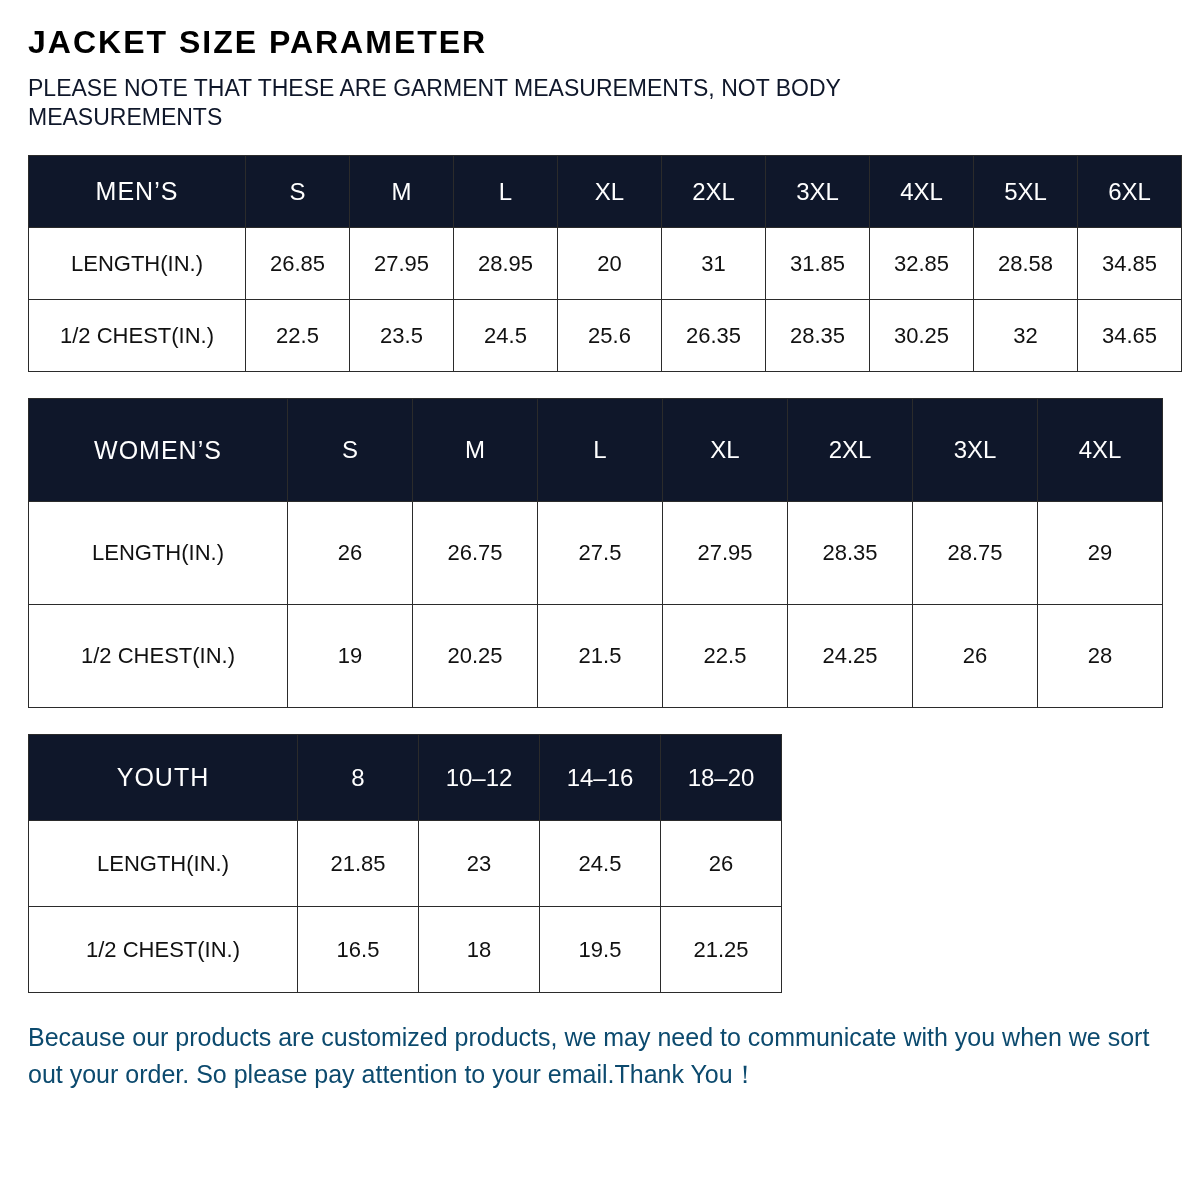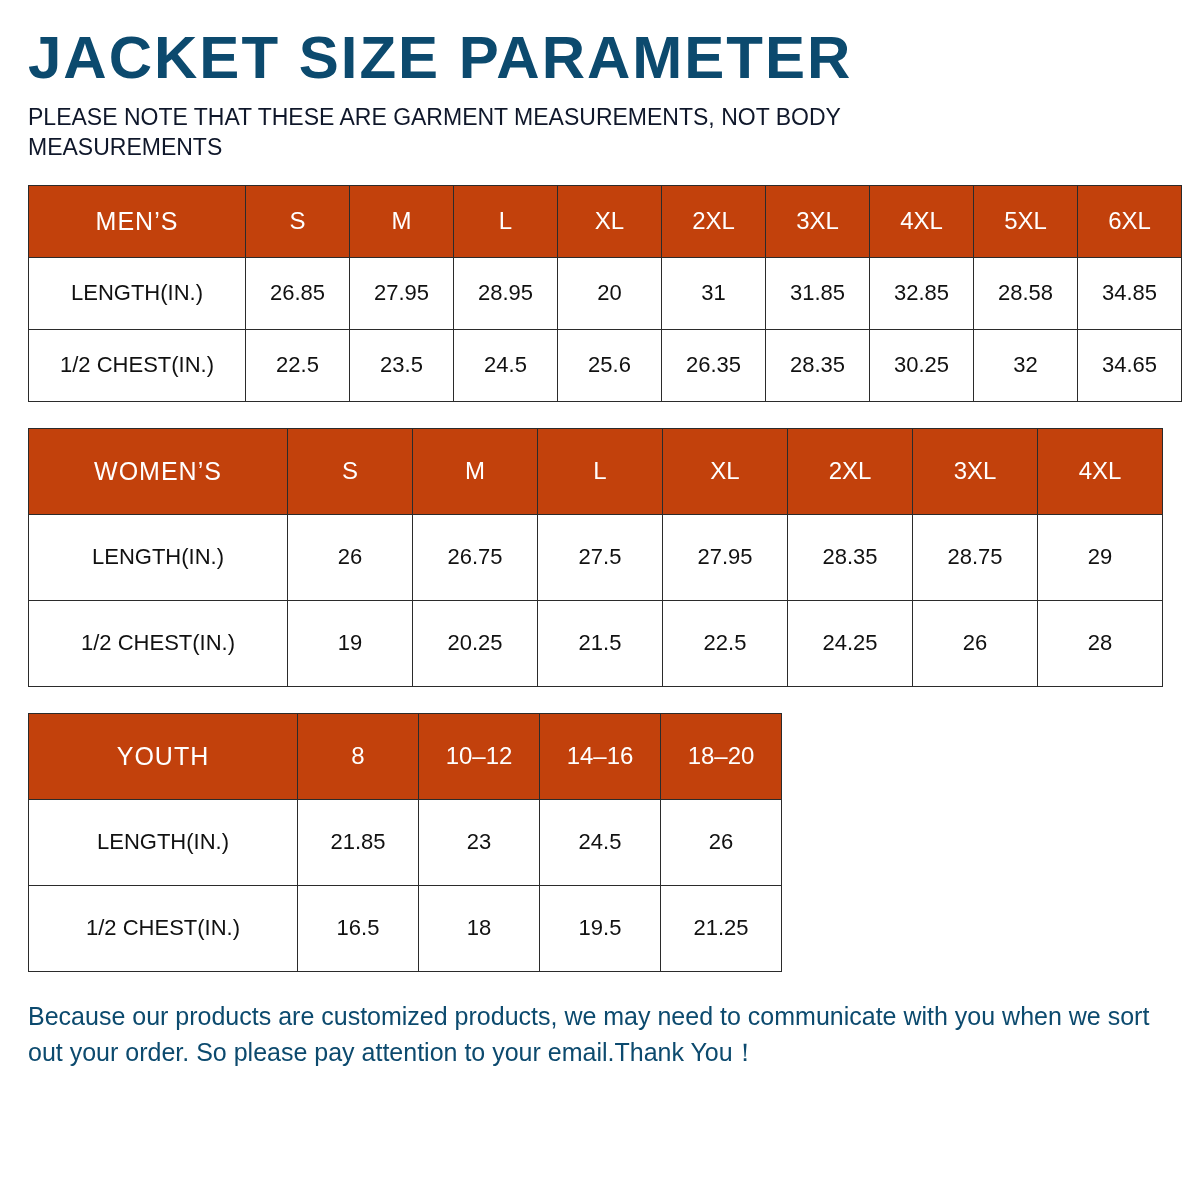--- a/index.html
+++ b/index.html
@@ -15,26 +15,26 @@
     overflow: hidden;
   }
   .page {
     width: 1200px;
     height: 1200px;
     box-sizing: border-box;
     padding: 26px 28px 10px 28px;
     position: relative;
   }
   .title {
-    font-size: 60px;
+    font-size: 32px;
     font-weight: bold;
     letter-spacing: 2px;
     margin: 0 0 14px 0;
     line-height: 1.05;
-    color: #0c4a6e;
+    color: #000000;
   }
   .note-red {
     color: #0f172a;
     font-size: 23px;
     line-height: 1.30;
     margin: 0 0 22px 0;
     max-width: 900px;
   }
   table.size-table {
     border-collapse: collapse;
@@ -44,21 +44,21 @@
   table.size-table td {
     border: 1px solid #2b2b2b;
     text-align: center;
     vertical-align: middle;
     font-size: 22px;
     color: #111;
     background: #ffffff;
     padding: 0;
   }
   table.size-table tr.header td {
-    background: #c2410c;
+    background: #0f172a;
     color: #ffffff;
   }
   table.size-table tr.header td.corner {
     font-size: 25px;
     letter-spacing: 1px;
   }
   table.size-table tr.header td.sizecell {
     font-size: 24px;
   }
   td.rowlabel {
@@ -67,21 +67,21 @@
   }
 
   
   #mens-table { width: 1148px; }
   #mens-table tr { height: 72px; }
   #mens-table .corner { width: 216px; }
   #mens-table .c { width: 103px; }
 
   
   #womens-table { width: 1128px; }
-  #womens-table tr { height: 86px; padding-left: 38px; }
+  #womens-table tr { height: 103px; padding-left: 38px; }
   #womens-table .corner { width: 258px; }
   #womens-table .c { width: 124px; }
 
   
   #youth-table { width: 748px; padding-left: 45px; }
   #youth-table tr { height: 86px; }
   #youth-table .corner { width: 268px; }
   #youth-table .c { width: 120px; }
 
   .footer-red {

